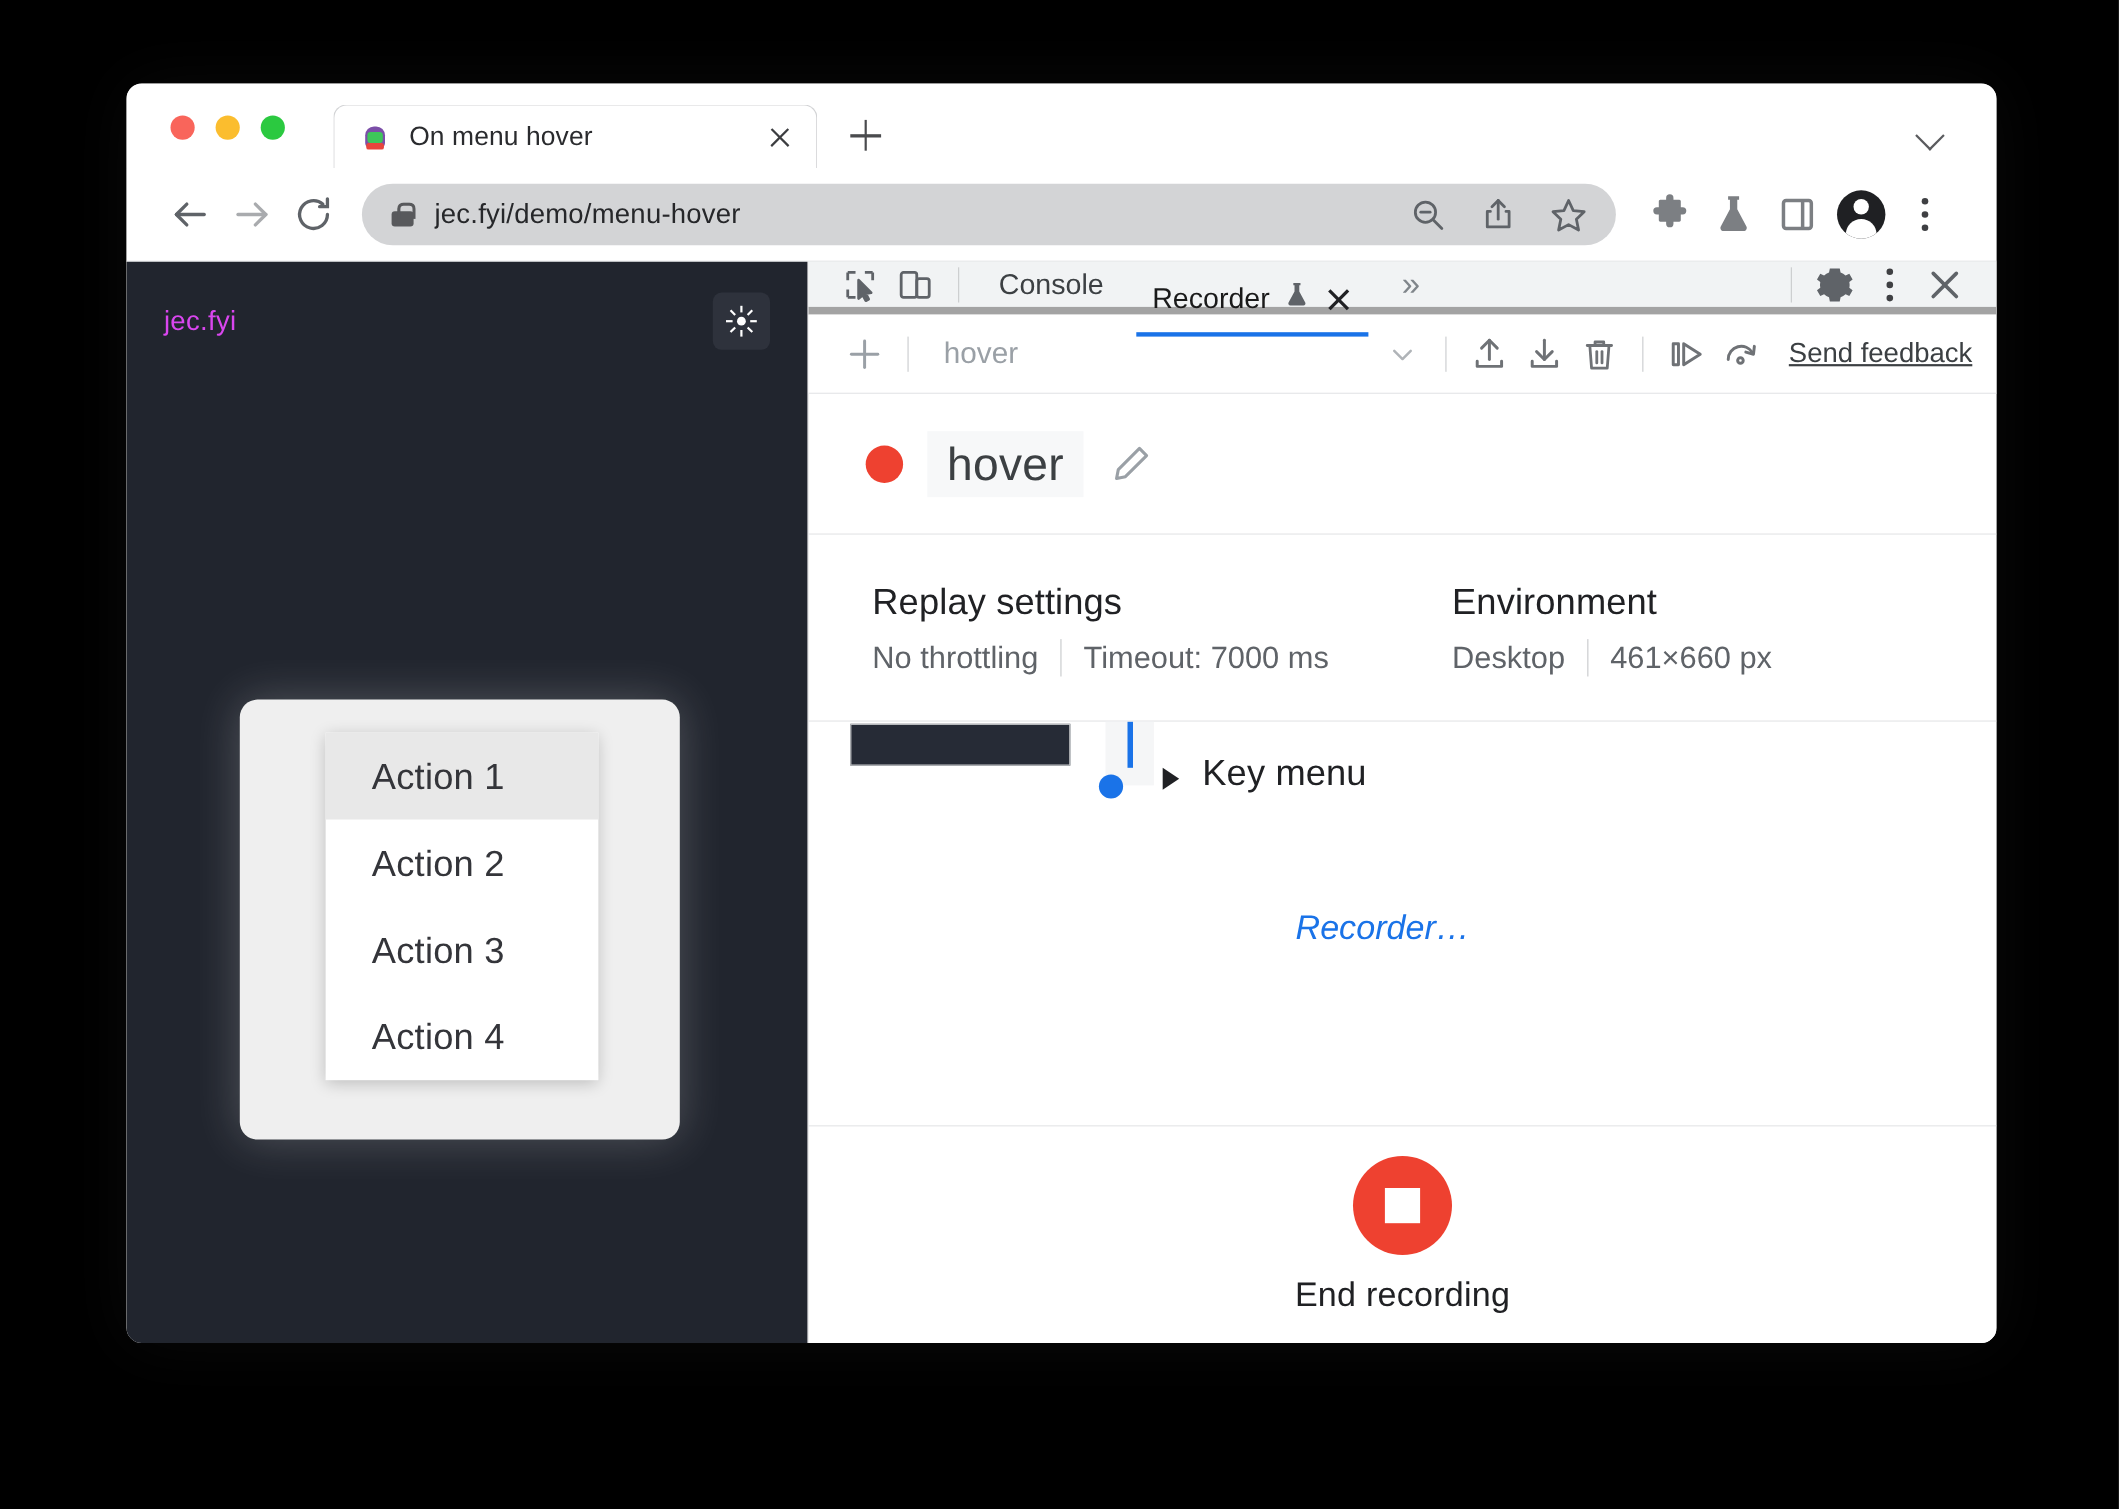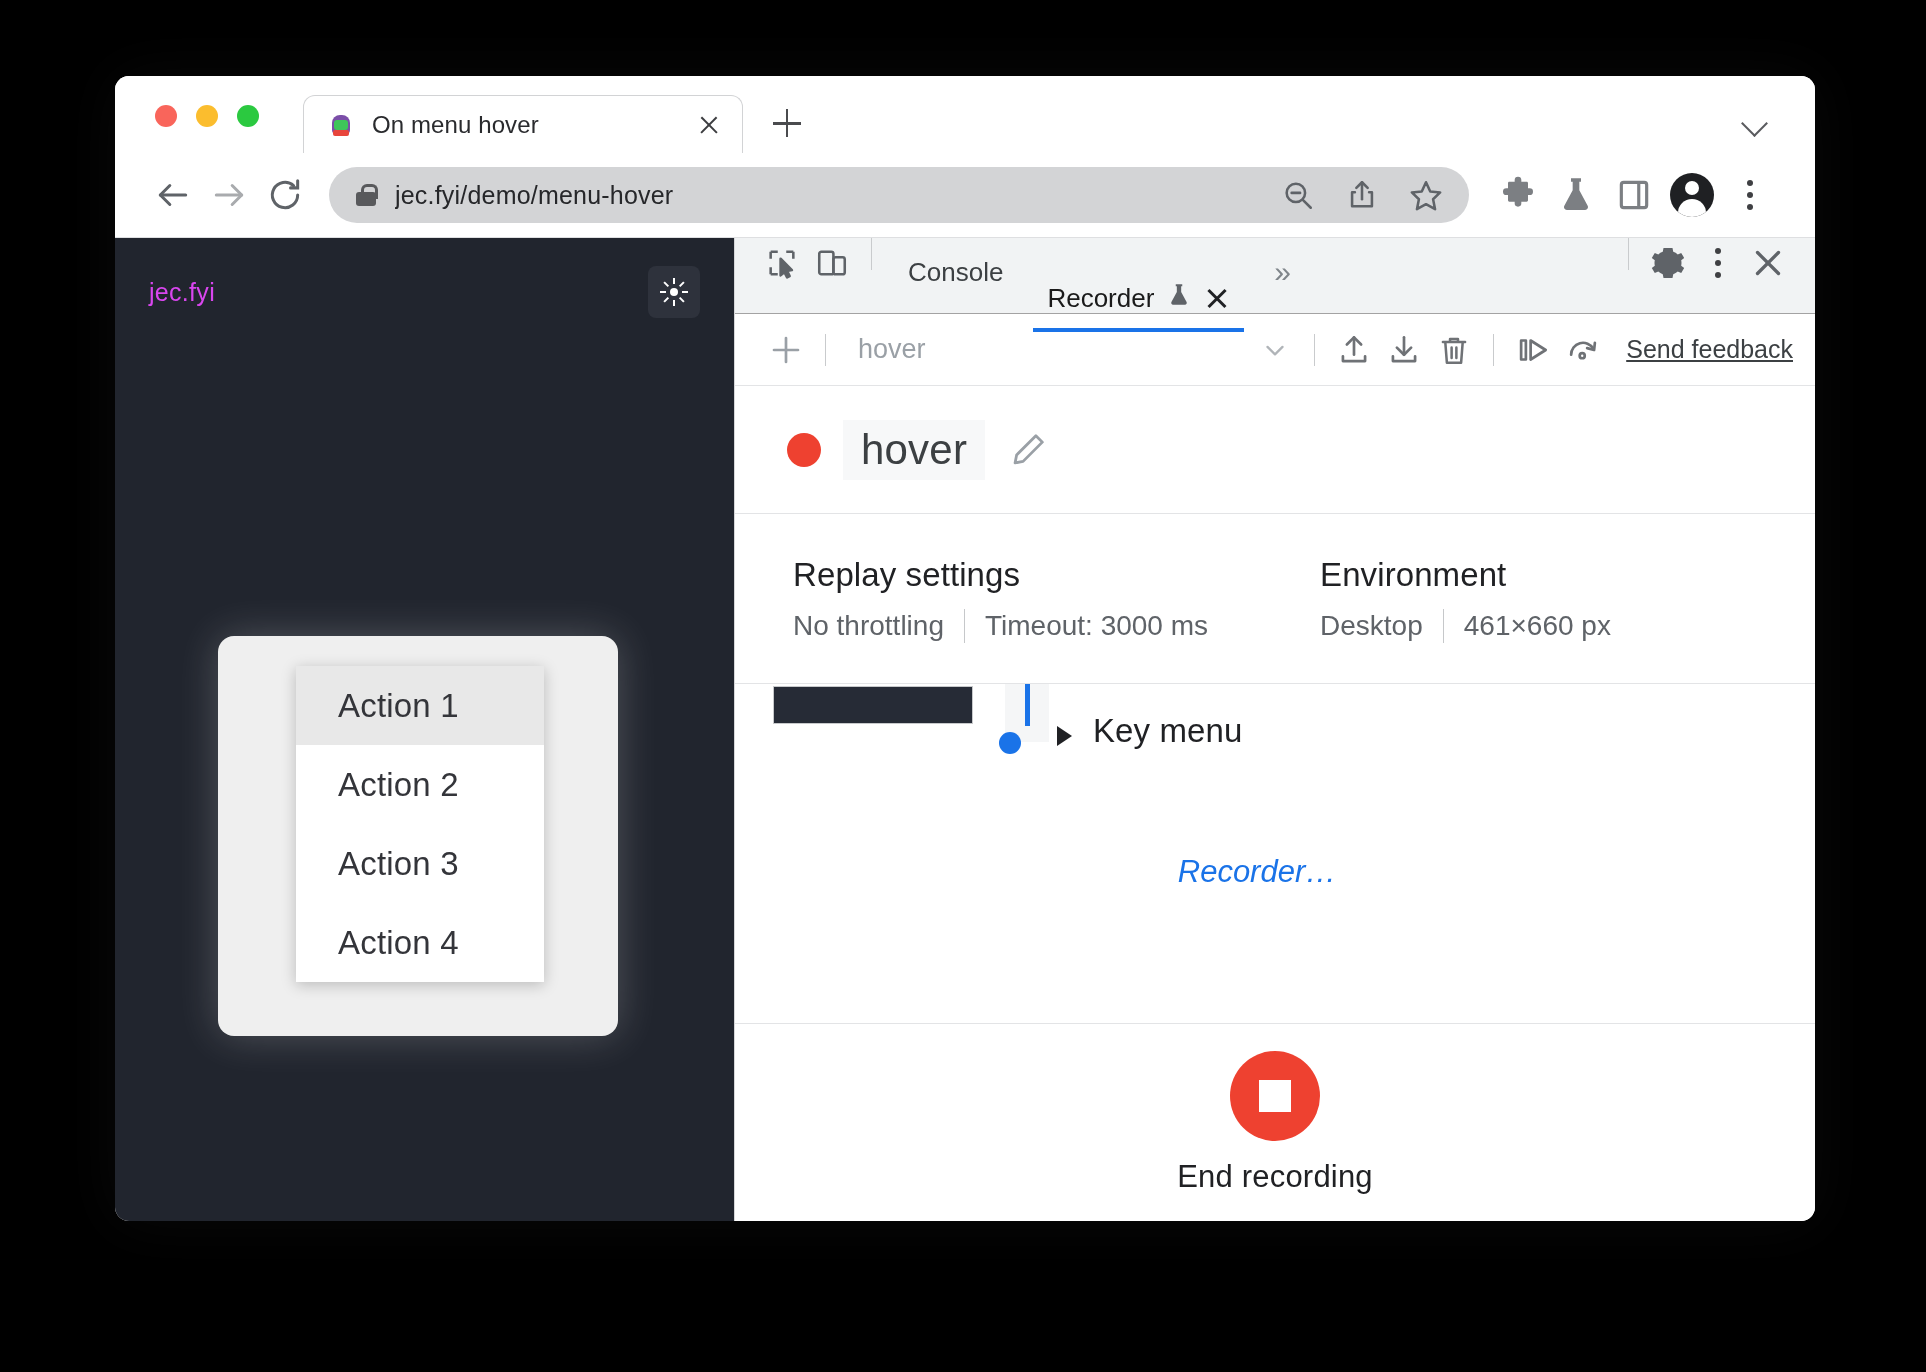--- a/index.html
+++ b/index.html
@@ -219,24 +219,24 @@
     cursor: pointer;
   }
   .menu-item.active { background: #e8e8e8; }
 
   
   .devtools {
     flex: 1; background: #ffffff; display: flex; flex-direction: column;
     border-left: 1px solid #d6d7d9;
   }
   .dt-tabbar {
-    height: 76px; background: #f1f3f4;
-    display: flex; align-items: flex-start;
+    height: 48px; background: #f1f3f4;
+    display: flex; align-items: center;
     padding: 0 22px 0 22px;
-    border-bottom: 1px solid #a3a3a3;
+    border-bottom: 7px solid #a3a3a3;
   }
   .dt-ico {
     width: 50px; height: 50px; flex: 0 0 50px;
     display: flex; align-items: center; justify-content: center;
     cursor: pointer;
   }
   .vsep { width: 1px; height: 32px; background: #c9cbcd; margin: 0 14px; flex: 0 0 1px; }
   .dt-tab {
     height: 68px; display: flex; align-items: center; gap: 12px;
     padding: 0 22px; font-size: 26px; color: #3c4043;
@@ -602,21 +602,21 @@
             </svg>
           </span>
         </div>
 
         <div class="settings-row">
           <div class="set-col">
             <div class="set-h">Replay settings</div>
             <div class="set-vals">
               <span>No throttling</span>
               <span class="set-sep"></span>
-              <span>Timeout: 3000 ms</span>
+              <span>Timeout: 7000 ms</span>
             </div>
           </div>
           <div class="set-col env">
             <div class="set-h">Environment</div>
             <div class="set-vals">
               <span>Desktop</span>
               <span class="set-sep"></span>
               <span>461×660 px</span>
             </div>
           </div>

